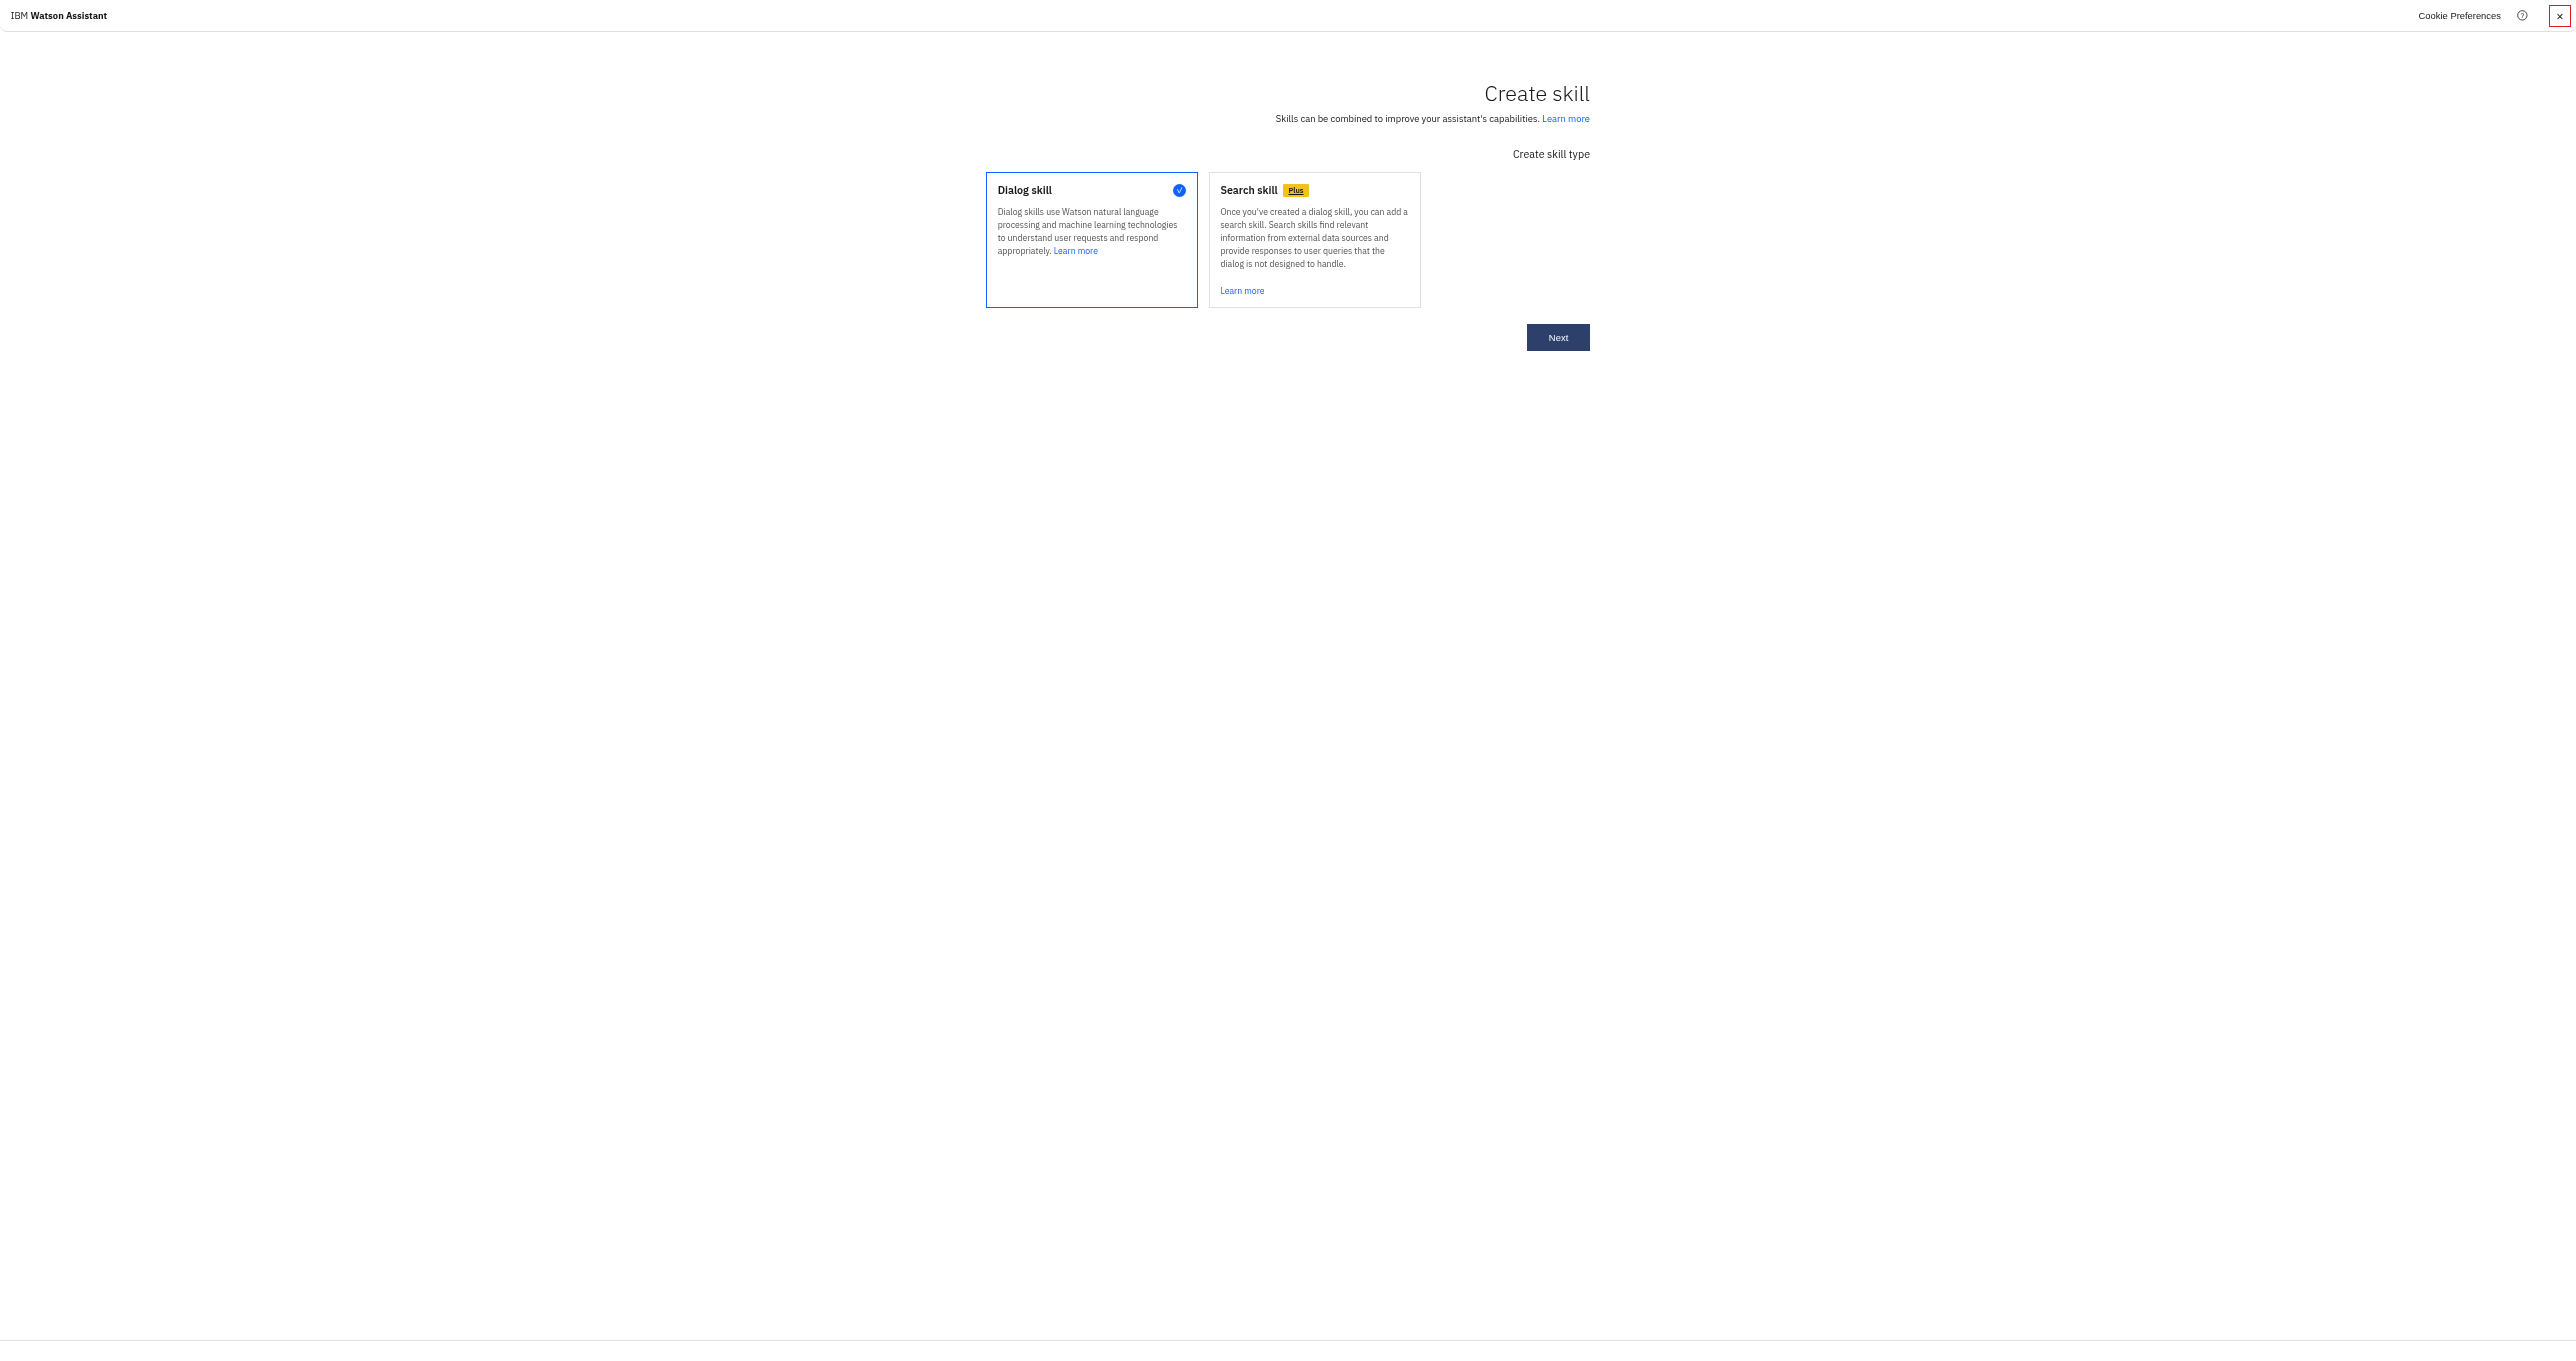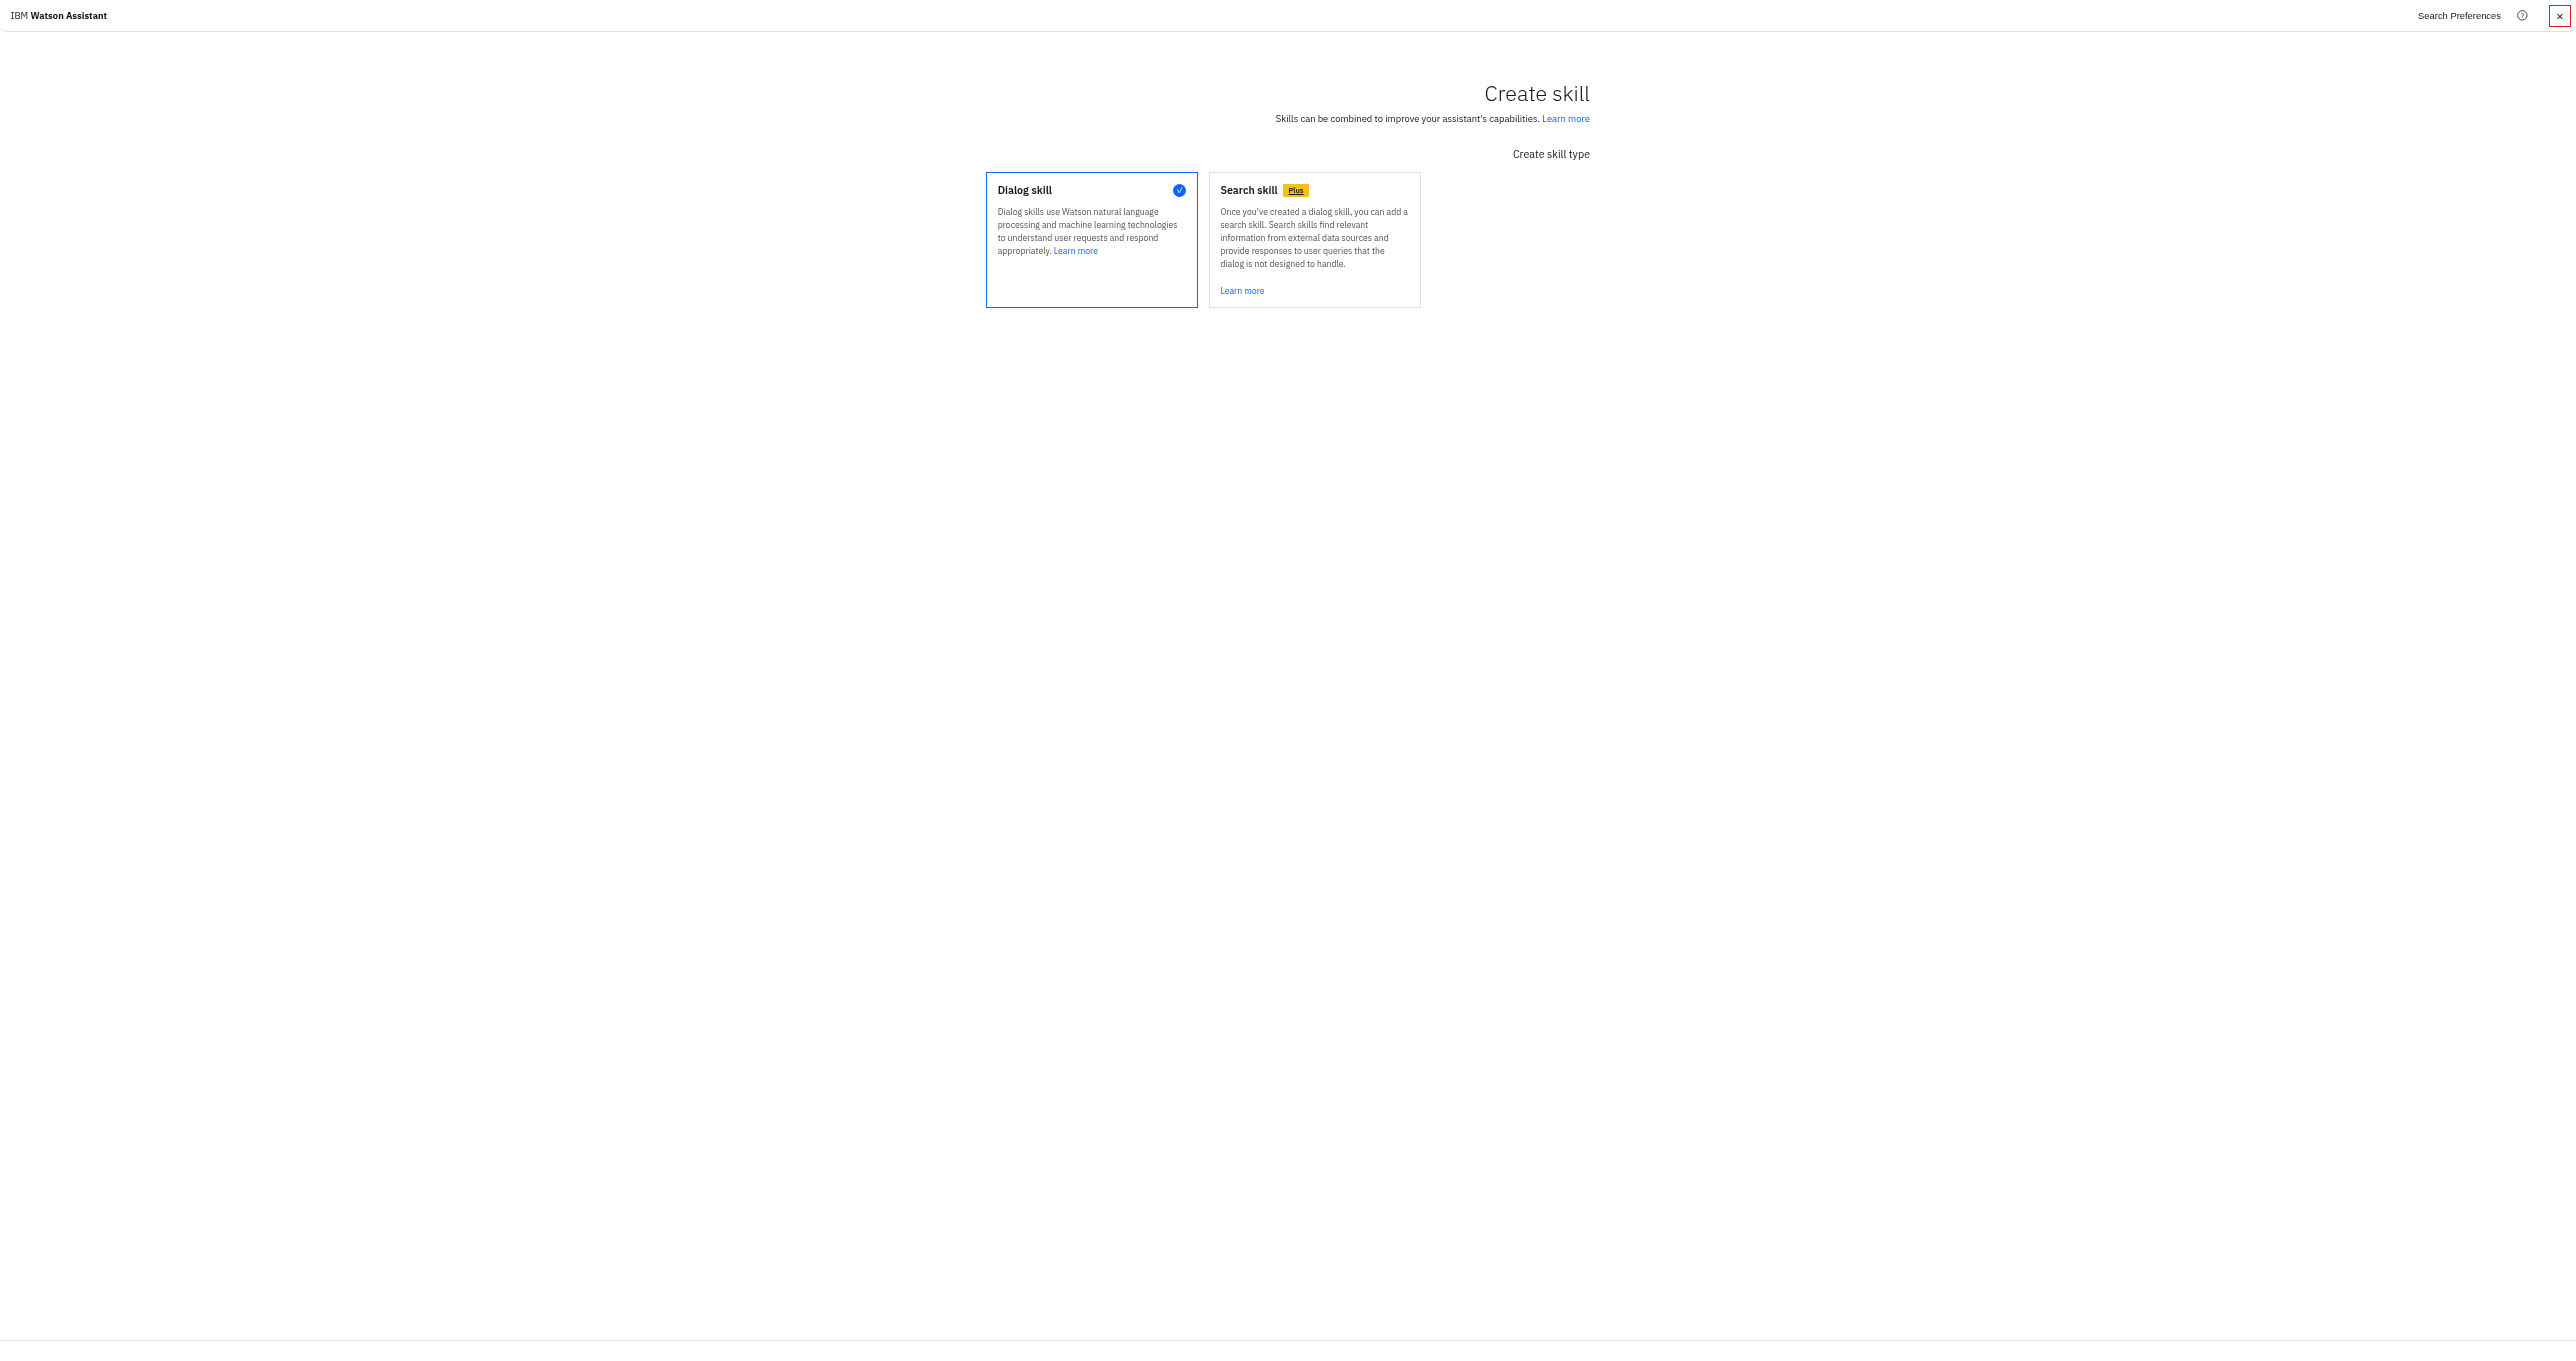--- a/index.html
+++ b/index.html
@@ -239,21 +239,21 @@
 <body>
 
 <header class="header">
   <div class="header-left">
     <span class="header-brand">
       <span class="ibm">IBM</span>
       <span class="product"> <span>Watson Assistant</span></span>
     </span>
   </div>
   <div class="header-right">
-    <button class="cookie-prefs">Search Preferences</button>
+    <button class="cookie-prefs">Cookie Preferences</button>
     <button class="header-icon-btn">
       <svg width="10.7" height="10.7" viewBox="0 0 16 16" fill="currentColor" style="font-size:16px">
         <circle cx="8" cy="8" r="7" stroke="#161616" stroke-width="1.2" fill="none"></circle>
         <text x="8" y="12" text-anchor="middle" font-size="10" fill="#161616">?</text>
       </svg>
     </button>
     <button class="header-icon-btn">
       <svg width="10.7" height="10.7" viewBox="0 0 16 16" fill="currentColor">
         <circle cx="8" cy="5" r="3" stroke="#161616" stroke-width="1.2" fill="none"></circle>
         <path d="M2 14c0-3.3 2.7-6 6-6s6 2.7 6 6" stroke="#161616" stroke-width="1.2" fill="none"></path>
@@ -295,17 +295,20 @@
       </div>
       <div class="skill-card-body">
         <span>Once you've created a dialog skill, you can add a search skill. Search skills find relevant information from external data sources and provide responses to user queries that the dialog is not designed to handle.</span>
         <br><br>
         <a href="#">Learn more</a>
       </div>
     </div>
 
   </div>
 
+  <div class="button-row">
+    <button class="next-btn">Next</button>
+  </div>
 
 </div>
 
 <div class="footer"></div>
 
 
 </body></html>

